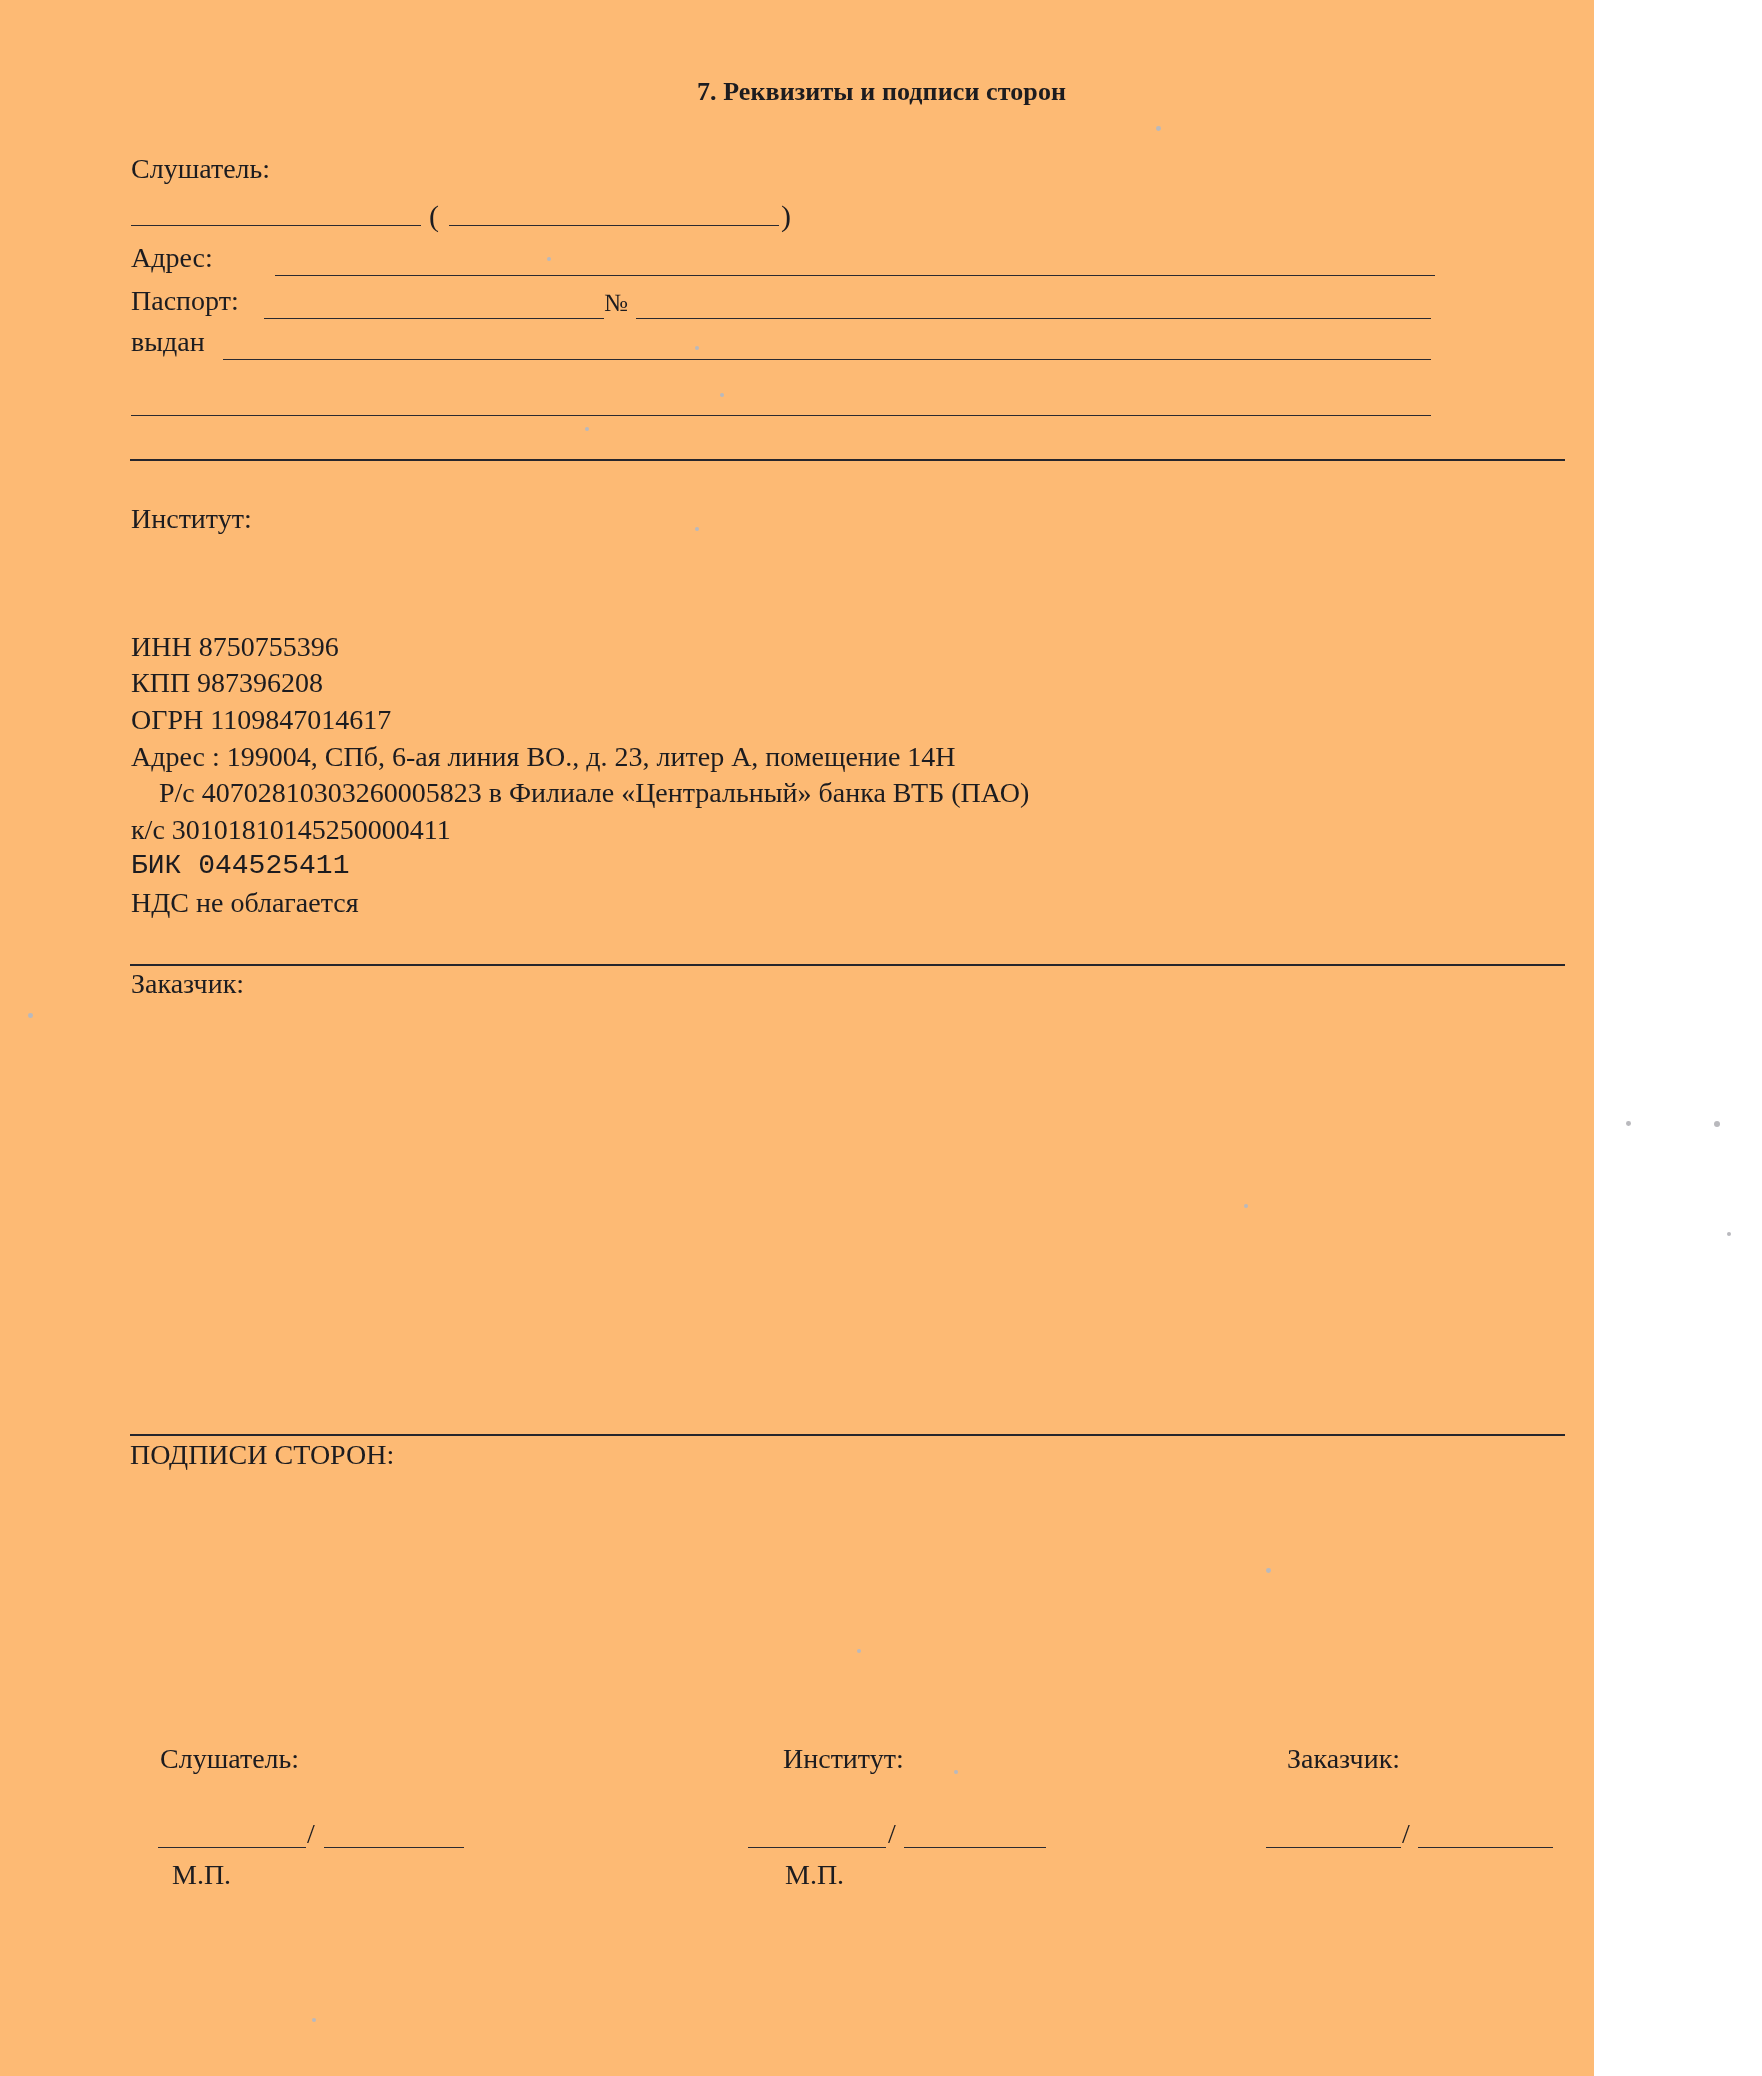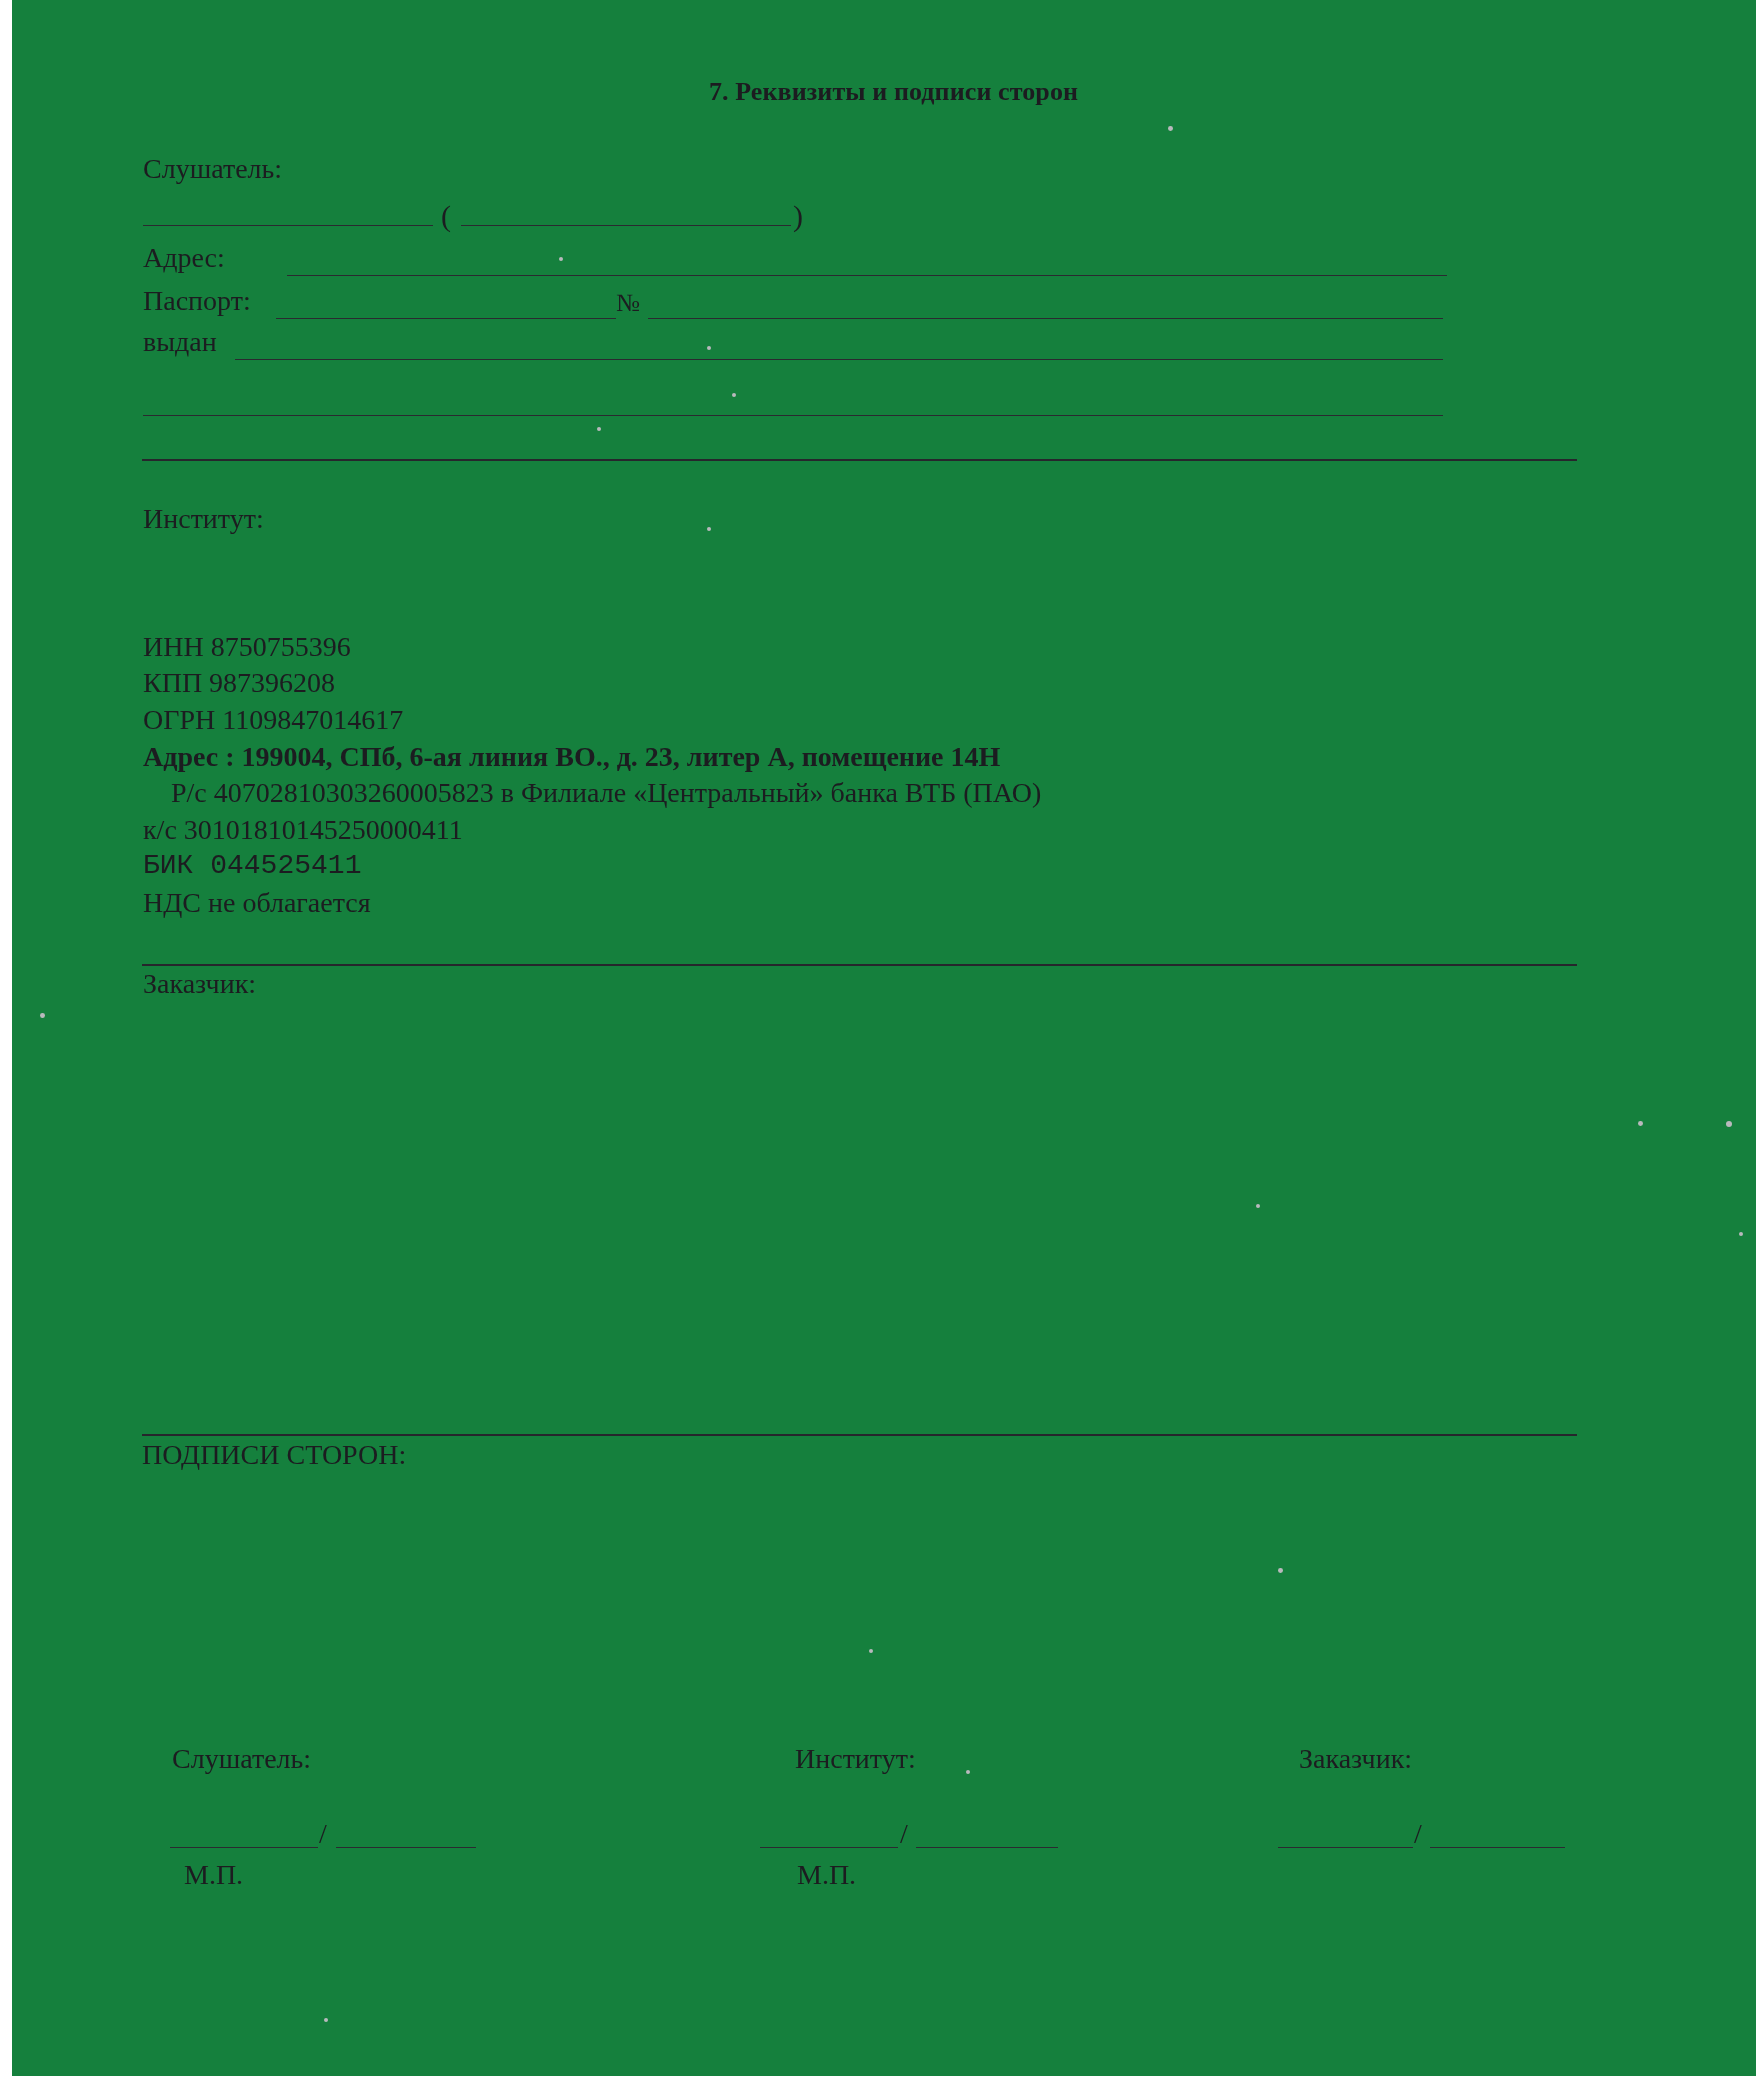--- a/index.html
+++ b/index.html
@@ -11,24 +11,24 @@
     width: 1763px;
     height: 2077px;
     position: relative;
     font-family: "Liberation Serif", serif;
     color: #1c1c20;
     overflow: hidden;
   }
 
   .page {
     position: absolute;
-    left: 12px; top: 0;
-    width: 1744px;
+    left: 0; top: 0;
+    width: 1594px;
     height: 2077px;
-    background: #15803d;
+    background: #fdba74;
   }
 
   .title {
     position: absolute;
     top: 77px;
     left: 0;
     width: 1763px;
     text-align: center;
     font-size: 26px;
     font-weight: bold;
@@ -120,21 +120,21 @@
   <div class="line" style="left:223px; top:359px; width:1208px;"></div>
   <div class="line" style="left:131px; top:415px; width:1300px;"></div>
 
   <div class="hr-heavy" style="top:459px;"></div>
 
   <div class="block-label" style="left:131px; top:503px;">Институт:</div>
 
   <div class="inst-block" style="top:628px;">ИНН 8750755396</div>
   <div class="inst-block" style="top:664px;">КПП 987396208</div>
   <div class="inst-block" style="top:701px;">ОГРН 1109847014617</div>
-  <div class="inst-block" style="top:738px;font-weight:bold;">Адрес : 199004, СПб, 6-ая линия ВО., д. 23, литер А, помещение 14Н</div>
+  <div class="inst-block" style="top:738px;">Адрес : 199004, СПб, 6-ая линия ВО., д. 23, литер А, помещение 14Н</div>
   <div class="inst-block" style="top:774px;margin-left:28px;">Р/с  40702810303260005823 в Филиале «Центральный» банка ВТБ (ПАО)</div>
   <div class="inst-block" style="top:811px;">к/с 30101810145250000411</div>
   <div class="inst-block" style="top:847px;font-family:Liberation Mono, monospace;">БИК 044525411</div>
   <div class="inst-block" style="top:884px;">НДС не облагается</div>
 
   <div class="hr-heavy" style="top:964px;"></div>
 
   <div class="block-label" style="left:131px; top:968px;">Заказчик:</div>
 
   <div class="hr-heavy" style="top:1434px;"></div>

